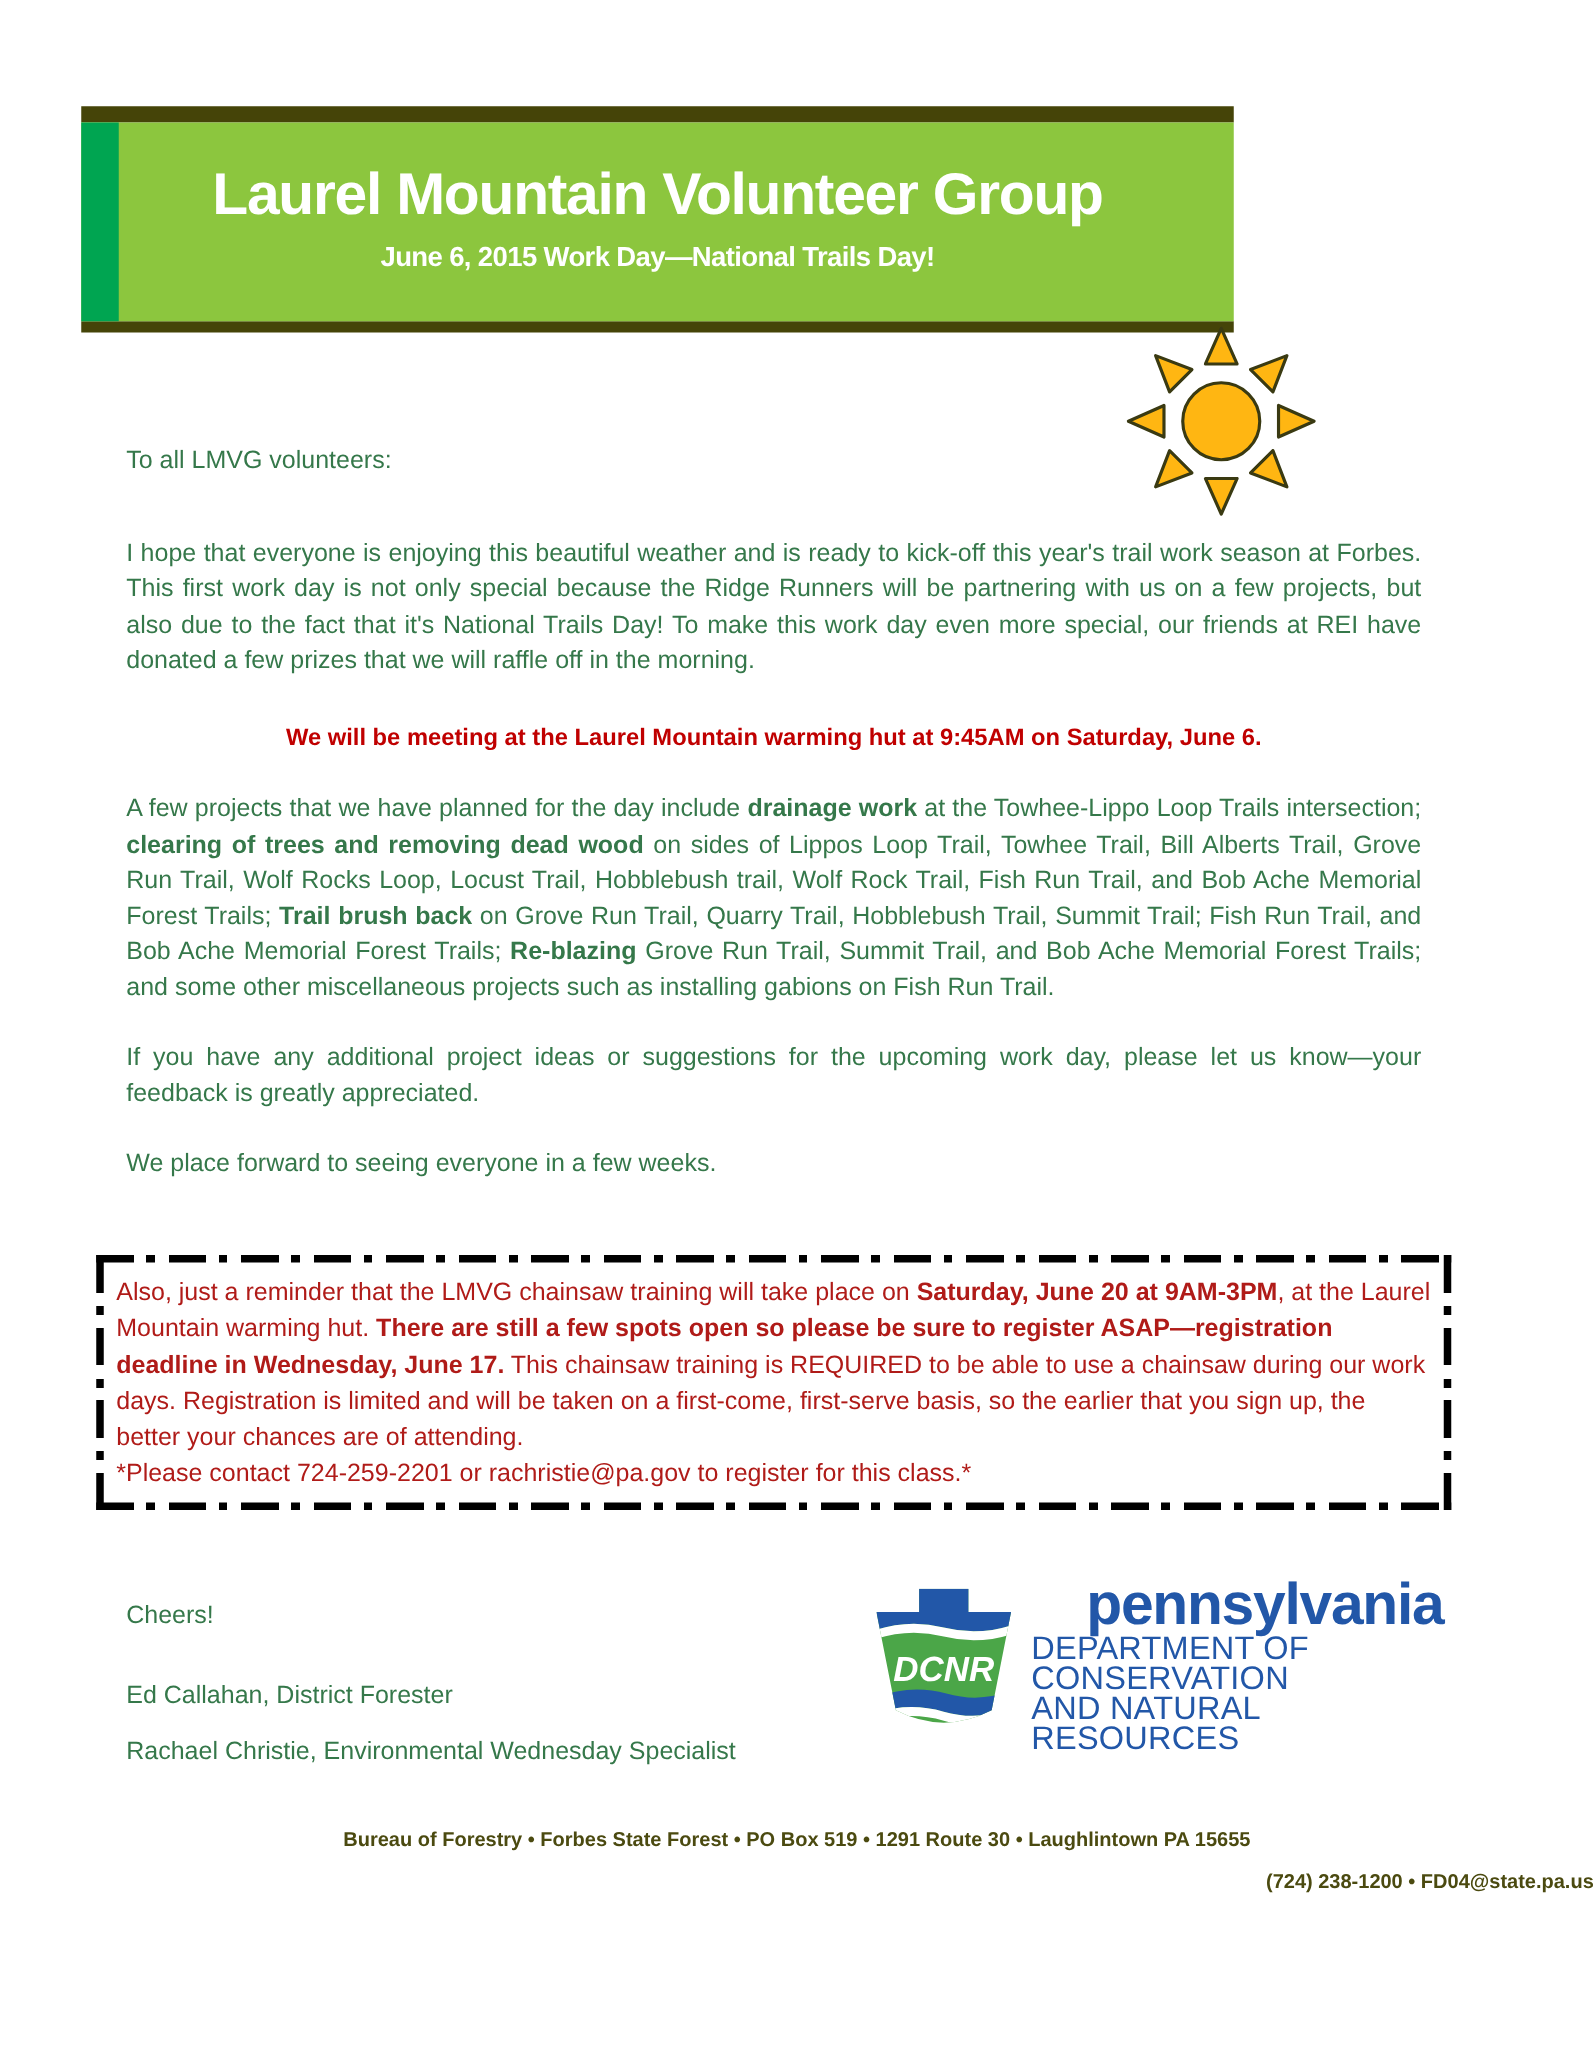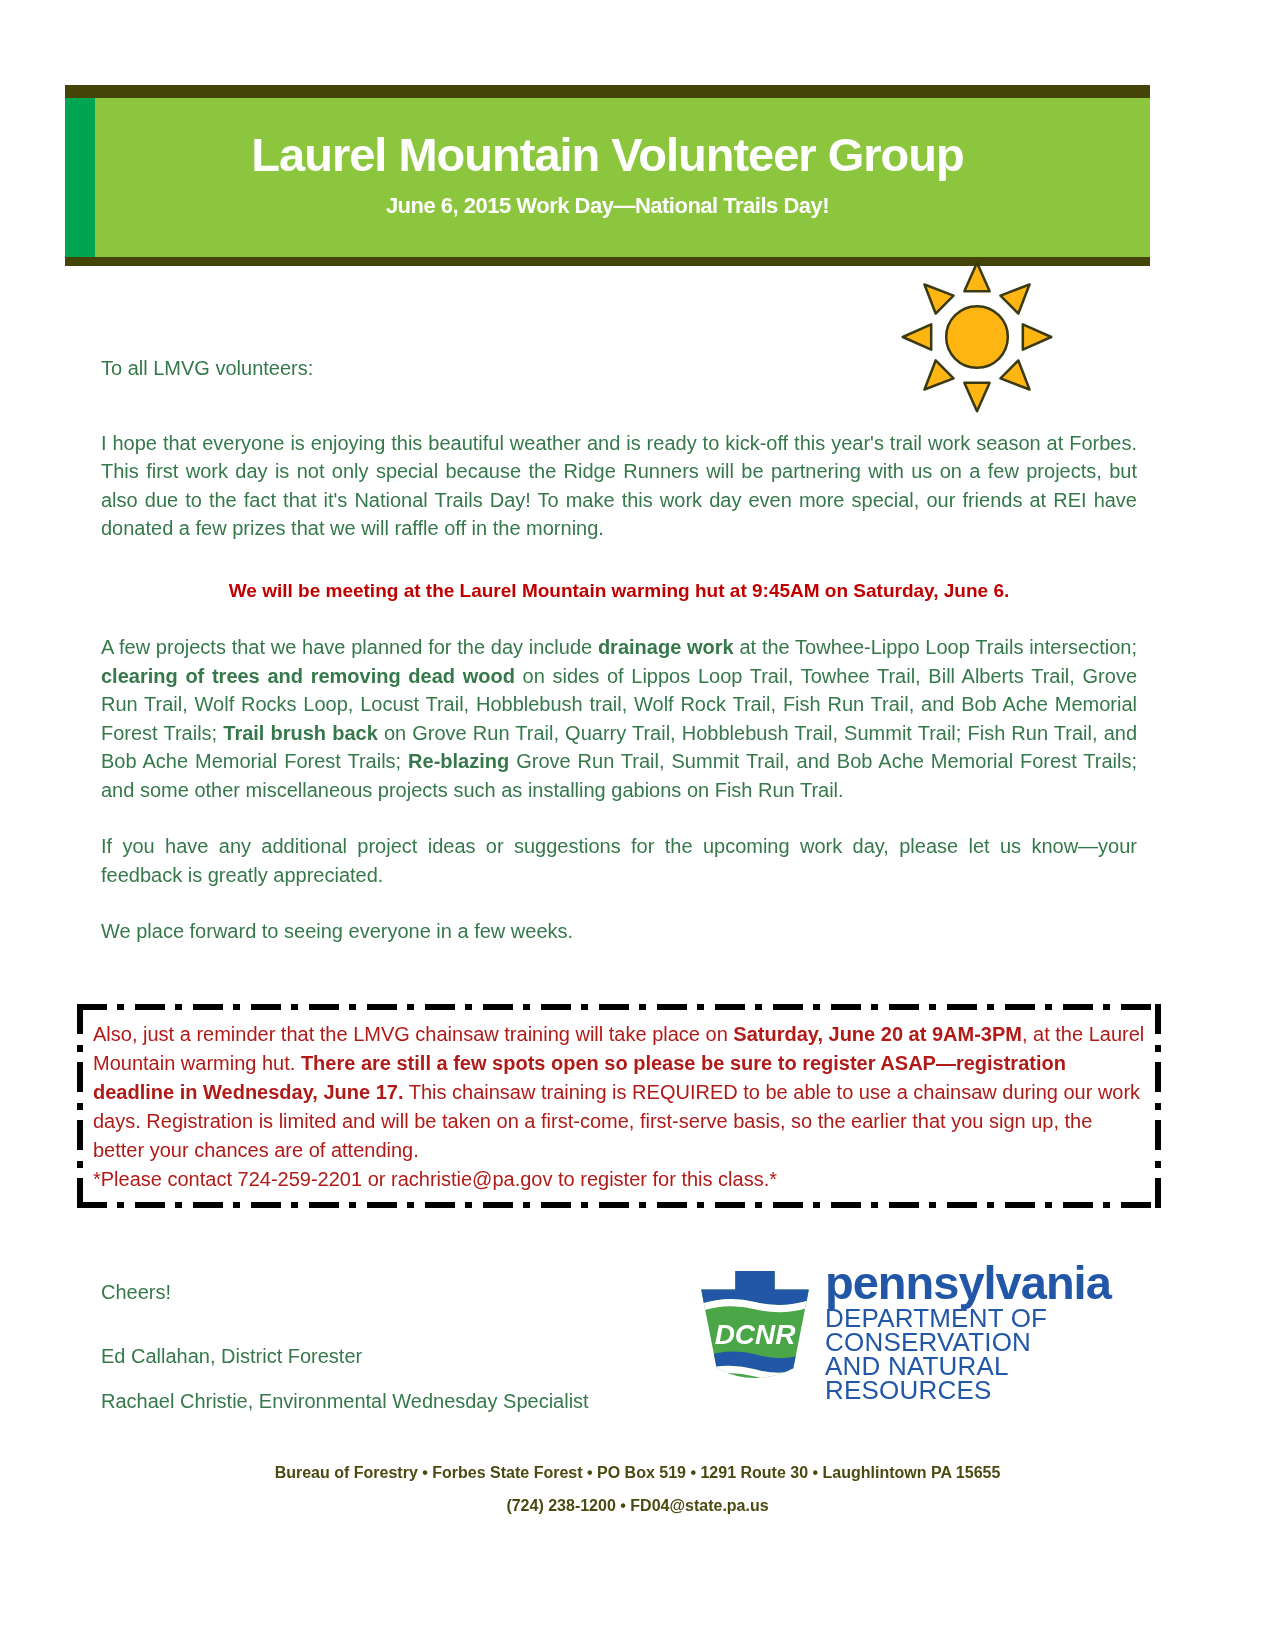--- a/index.html
+++ b/index.html
@@ -6,21 +6,21 @@
   .page{
     position:relative;
     width:1275px;
     height:1650px;
     background:#ffffff;
     overflow:hidden;
     font-family:"Liberation Sans",sans-serif;
   }
 
   
-  .header{margin:85px 0 0 65px;width:1085px;}
+  .header{margin:85px 0 0 65px;width:922px;}
   .bar{background:#454408;}
   .bar.top{height:13px;}
   .bar.bottom{height:9px;}
   .banner{position:relative;background:#8CC63E;padding:30px 0 34px;text-align:center;}
   .stripe{position:absolute;left:0;top:0;bottom:0;width:30px;background:#00A551;}
   .banner h1{margin:0;color:#ffffff;font-size:47px;line-height:54px;font-weight:bold;letter-spacing:-1px;}
   .banner h2{margin:6px 0 0;color:#ffffff;font-size:22px;line-height:35px;font-weight:bold;letter-spacing:-0.5px;}
 
   
   .sun{position:absolute;left:898px;top:258px;width:158px;height:158px;}
@@ -56,26 +56,26 @@
   .dash-box .contact{margin-top:0;}
 
   
   .sig-area{position:relative;margin-top:70px;}
   .cheers{margin:0;}
   .signer1{margin-top:36px !important;}
   .signer2{margin-top:5px !important;}
   .logo{position:absolute;left:612px;top:-18px;display:flex;align-items:center;gap:12px;}
   .keystone{width:116px;height:128px;flex:0 0 auto;}
   .logo-text{color:#2257A8;}
-  .brand{font-size:47px;line-height:46px;font-weight:bold;letter-spacing:-1px;}
+  .brand{font-size:47px;line-height:46px;font-weight:bold;letter-spacing:-1px;margin-left:44px;}
   .dept{font-size:26px;line-height:24px;letter-spacing:0.2px;}
 
   
   .footer{margin-top:48px;text-align:center;color:#4B4A10;font-size:16px;font-weight:bold;line-height:19px;}
-  .footer .f2{margin-top:14px;}
+  .footer .f2{margin-top:14px;text-align:right;}
 </style>
 </head>
 <body>
 
 <div class="page">
 
   <div class="header">
     <div class="bar top"></div>
     <div class="banner">
       <div class="stripe"></div>

